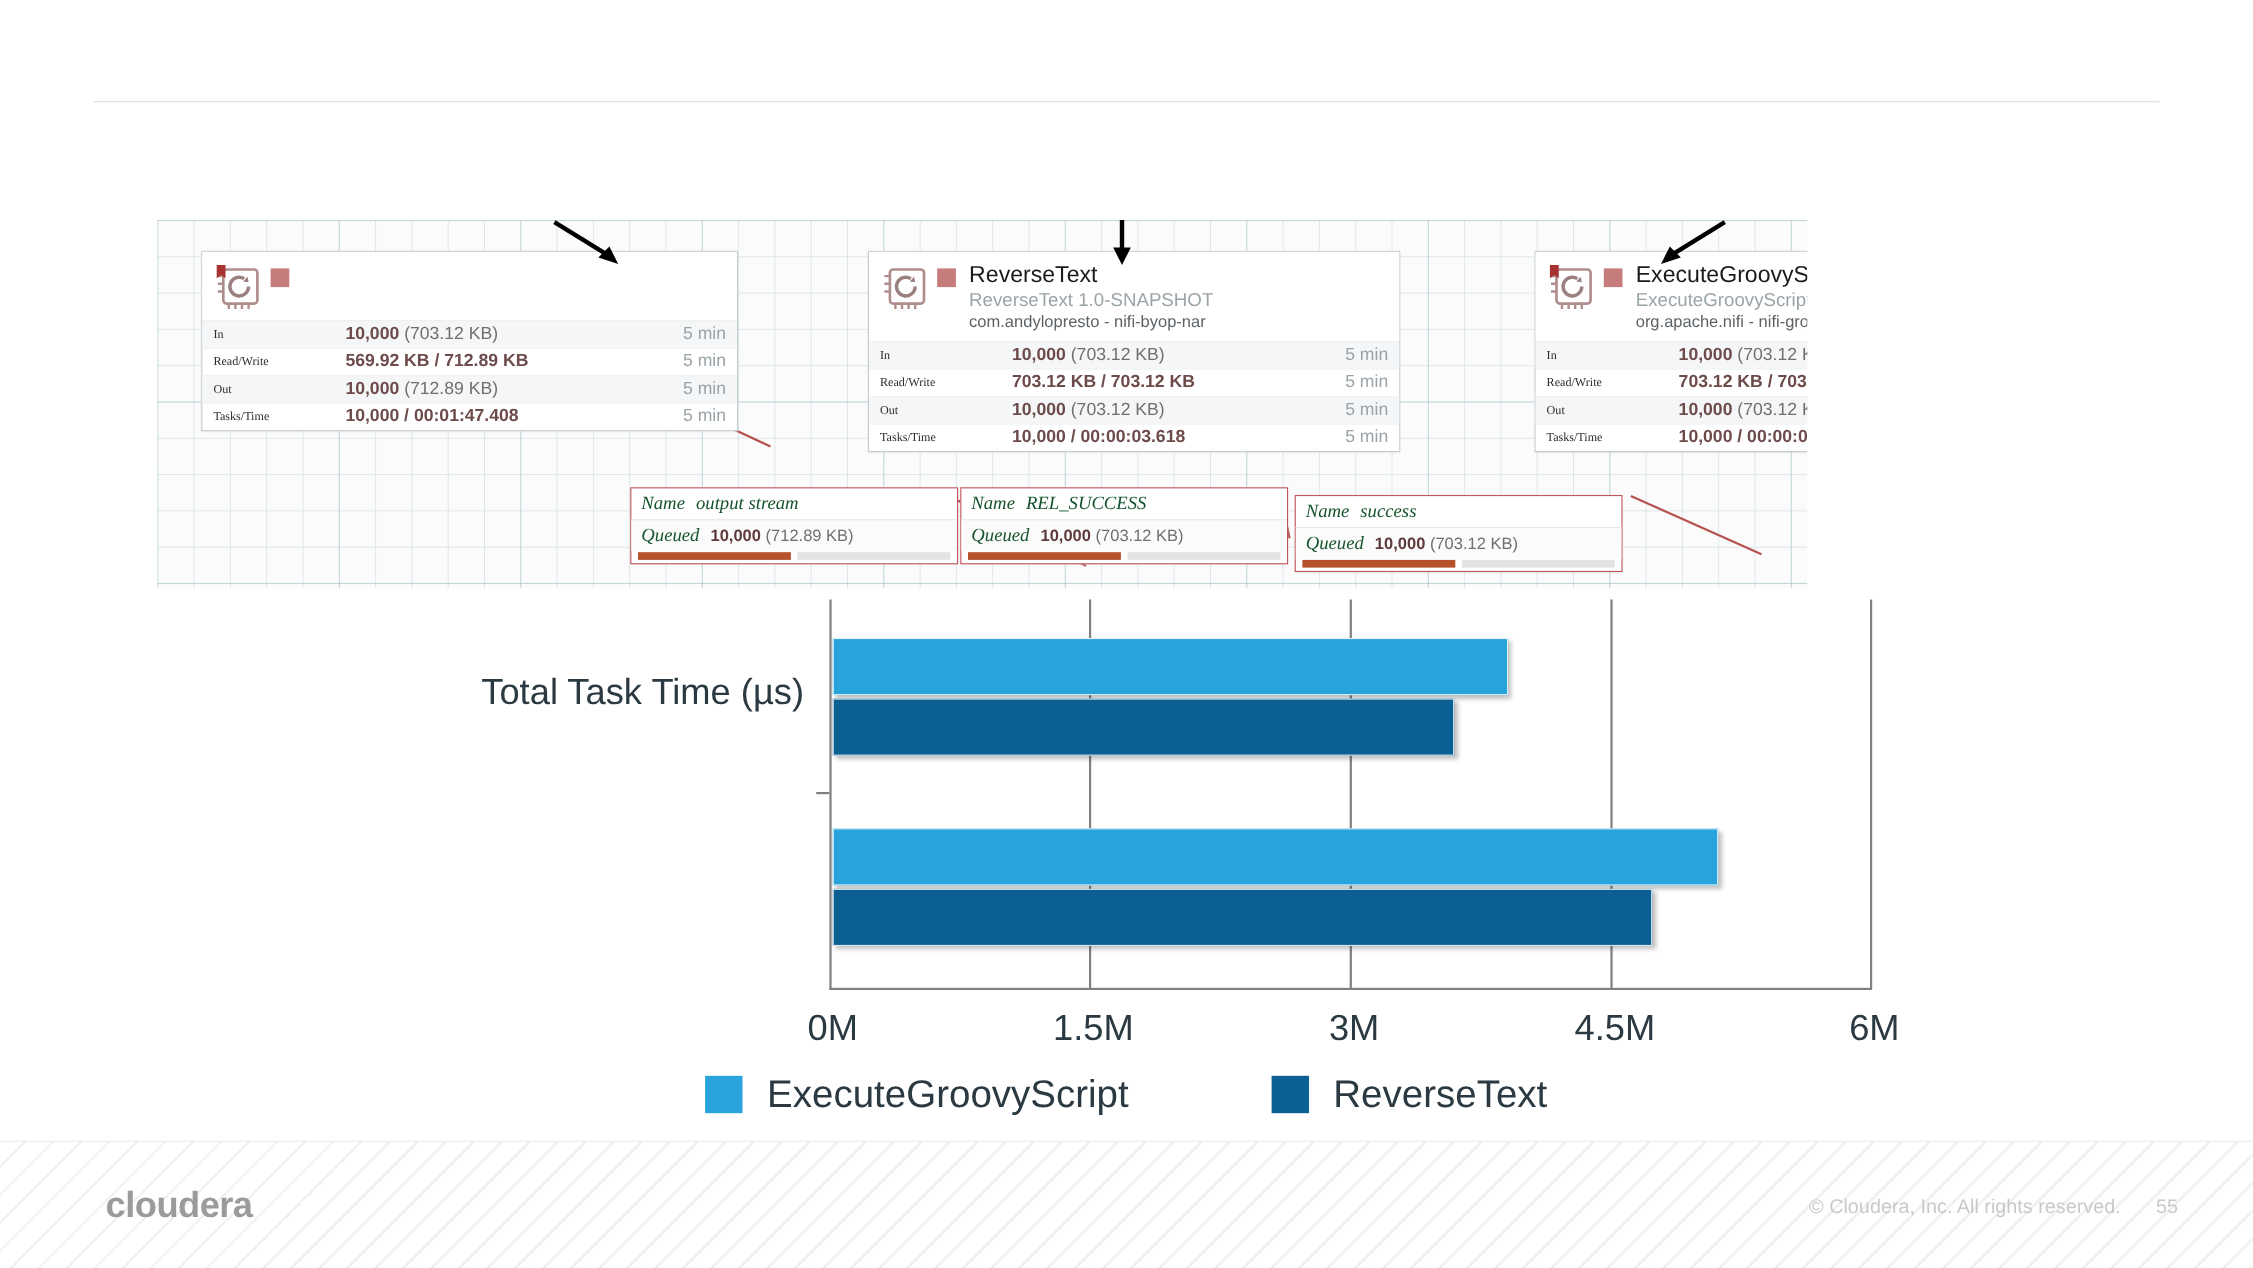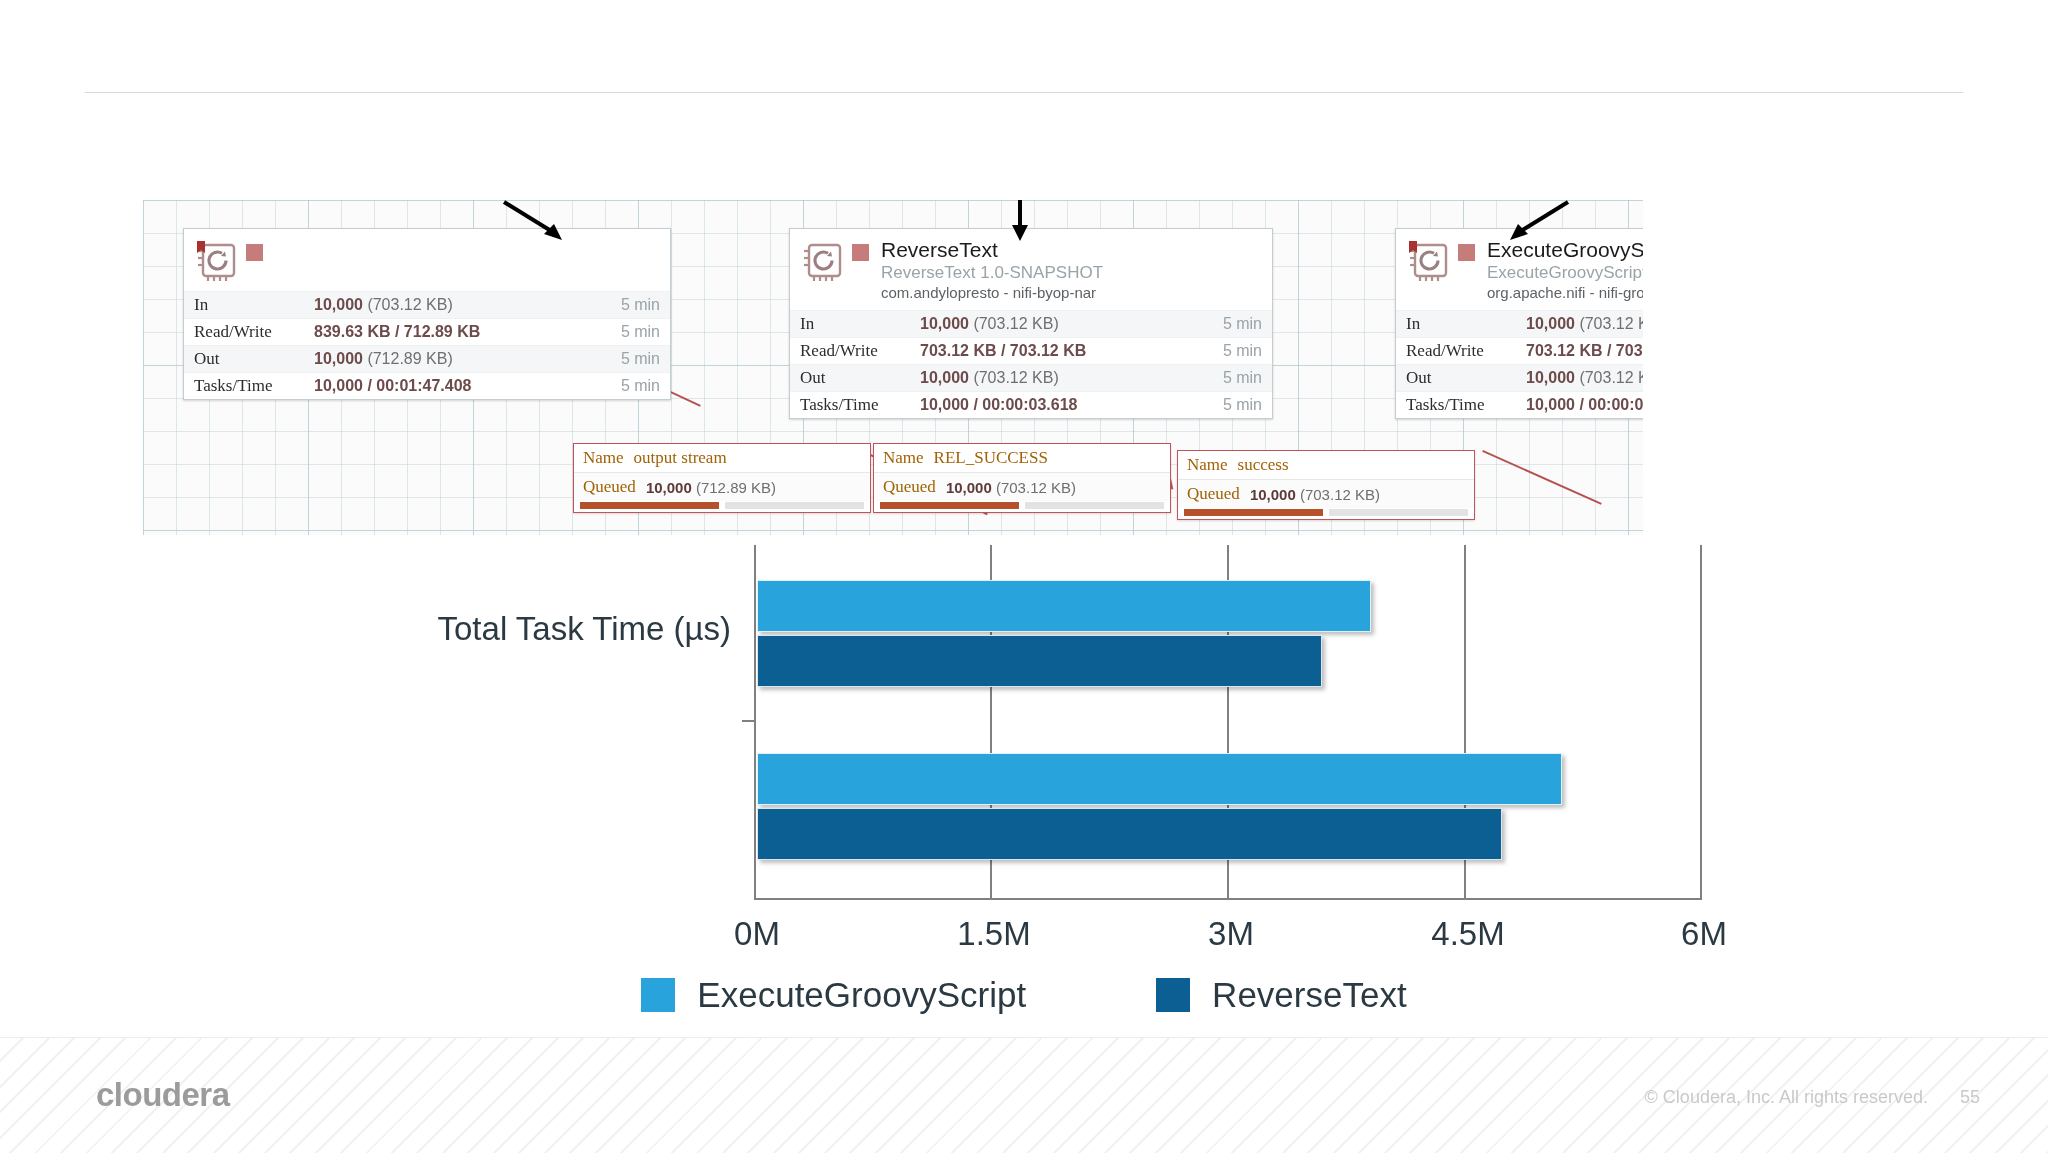--- a/index.html
+++ b/index.html
@@ -48,33 +48,33 @@
   .proc-head{display:flex;align-items:flex-start;padding:9px 10px 7px 10px;background:#fff;}
   .proc-icon{width:46px;height:46px;flex:0 0 46px;position:relative;margin-right:6px;}
   .proc-sq{width:17px;height:17px;background:#c77c7c;flex:0 0 17px;margin:6px 12px 0 0;}
   .proc-text{min-width:0;flex:1;}
   .proc-name{font-size:21px;color:#1b1b1b;line-height:1.15;white-space:nowrap;}
   .proc-type{font-size:17px;color:#9aa3a8;line-height:1.25;white-space:nowrap;overflow:hidden;text-overflow:ellipsis;}
   .proc-bundle{font-size:15px;color:#5d6266;line-height:1.3;white-space:nowrap;}
 
   .stat-row{display:flex;align-items:center;font-size:16px;padding:3px 10px;border-top:1px solid #eef0f1;}
   .stat-row.alt{background:#f5f6f7;}
-  .stat-label{color:#2c2c2c;width:120px;flex:0 0 120px;font-family:"Liberation Serif",serif;font-size:17px;}
+  .stat-label{color:#2c2c2c;width:120px;flex:0 0 120px;font-family:"Liberation Serif",serif;font-size:11px;}
   .stat-val{color:#6d4b4b;flex:1;font-weight:700;white-space:nowrap;}
   .stat-val .sub{font-weight:400;color:#6f6f6f;}
   .stat-time{color:#9aa3a8;font-weight:400;text-align:right;white-space:nowrap;}
 
   
   .queue{
     position:absolute;background:#ffffff;border:1px solid #c0545a;z-index:6;
     box-shadow:0 1px 2px rgba(0,0,0,.14);
   }
   .q-row{display:flex;align-items:center;padding:4px 9px;font-size:17px;font-family:"Liberation Serif",serif;}
   .q-row.second{border-top:1px solid #e7e7e7;background:#fbfbfb;}
-  .q-key{color:#a16207;margin-right:10px;}
+  .q-key{color:#14532d;margin-right:10px;font-style:italic;}
   .q-val{color:#5e3a3a;font-weight:700;font-family:"Liberation Sans",sans-serif;font-size:15px;}
   .q-val .sub{font-weight:400;color:#6f6f6f;}
   .q-bar{display:flex;height:7px;margin:1px 6px 3px 6px;gap:6px;}
   .q-bar i{display:block;height:100%;}
   .q-bar .fill{background:#b5522b;}
   .q-bar .rest{background:#e3e3e3;}
 
   
   .conn{position:absolute;background:#b5524f;transform-origin:0 0;height:1.5px;z-index:3;}
 
@@ -149,21 +149,21 @@
         </div>
         <div class="proc-sq"></div>
       </div>
       <div class="stat-row alt">
         <span class="stat-label">In</span>
         <span class="stat-val"><b>10,000</b> <span class="sub">(703.12 KB)</span></span>
         <span class="stat-time">5 min</span>
       </div>
       <div class="stat-row">
         <span class="stat-label">Read/Write</span>
-        <span class="stat-val"><b>839.63 KB / 712.89 KB</b></span>
+        <span class="stat-val"><b>569.92 KB / 712.89 KB</b></span>
         <span class="stat-time">5 min</span>
       </div>
       <div class="stat-row alt">
         <span class="stat-label">Out</span>
         <span class="stat-val"><b>10,000</b> <span class="sub">(712.89 KB)</span></span>
         <span class="stat-time">5 min</span>
       </div>
       <div class="stat-row">
         <span class="stat-label">Tasks/Time</span>
         <span class="stat-val"><b>10,000 / 00:01:47.408</b></span>

